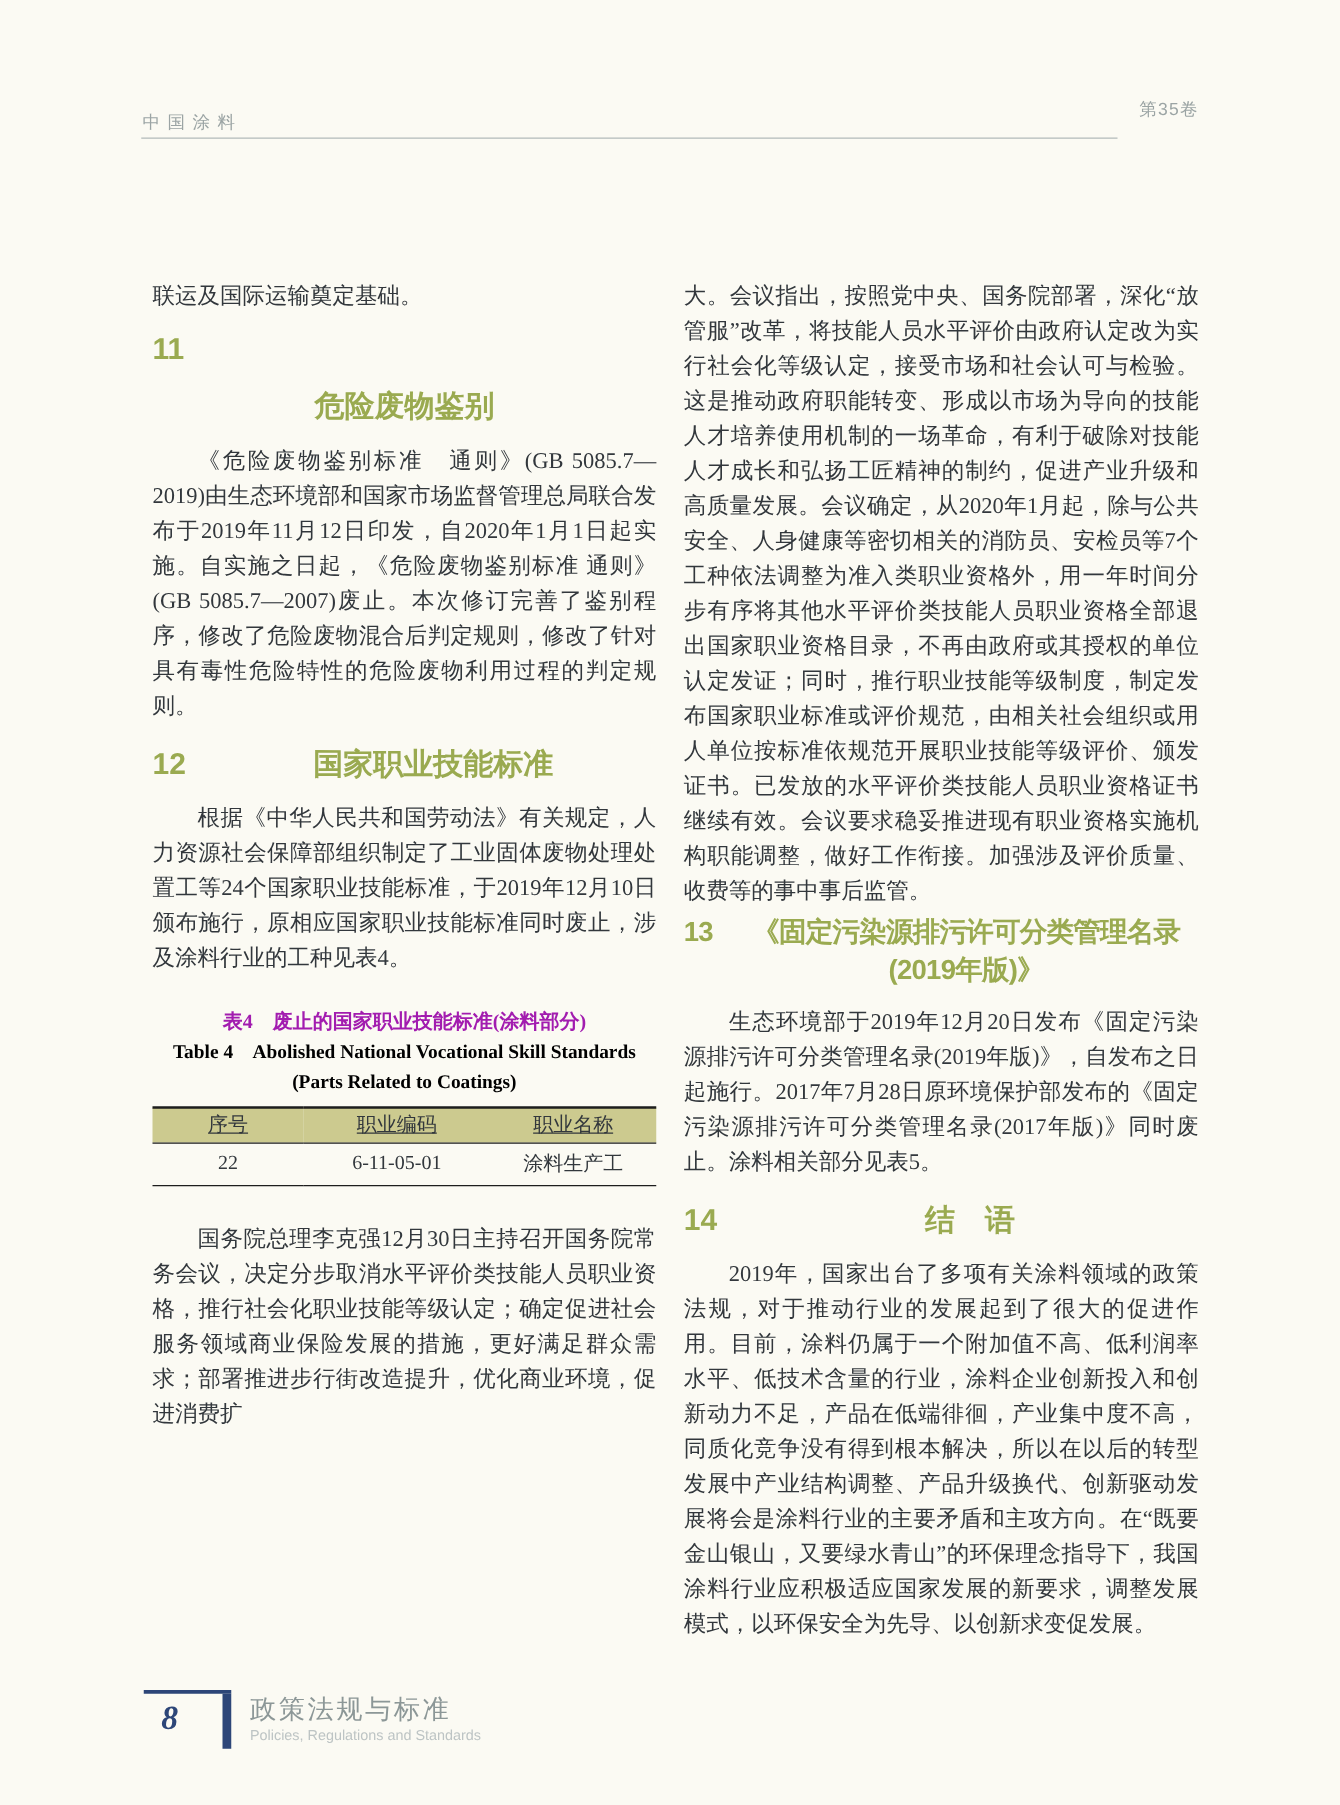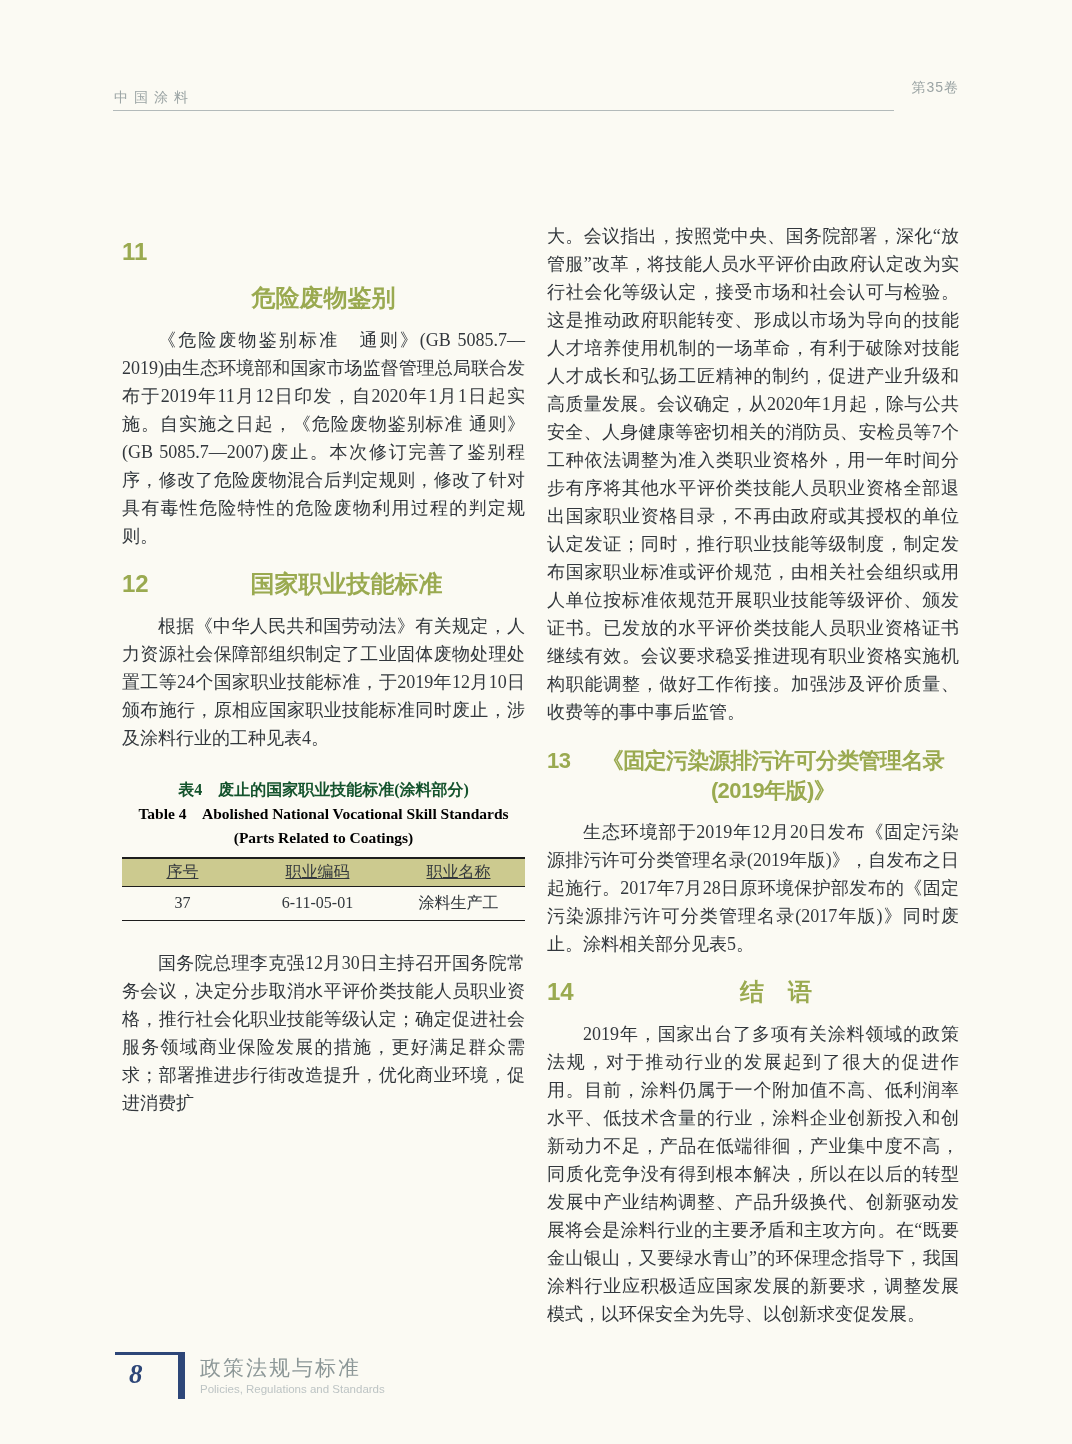--- a/index.html
+++ b/index.html
@@ -52,31 +52,31 @@
     font-family:"Liberation Sans","DejaVu Sans",sans-serif;
     font-weight:bold;
     color:#9aaa50;
     font-size:24px; line-height:32px;
   }
   .sec-head .sec-num { flex:0 0 46px; }
   .sec-head .sec-text { flex:1;text-align:center; }
   .sec-head.h11 { margin-top:14px; margin-bottom:12px;flex-direction:column; }
   .sec-head.h12 { margin-top:18px; margin-bottom:12px; }
   .sec-head.h13 {
-    margin-top:20px; margin-bottom:12px;
+    margin-top:5px; margin-bottom:12px;
     font-size:22px; line-height:30px; letter-spacing:-0.6px;
   }
   .sec-head.h13 .sec-num { flex:0 0 40px; }
   .sec-head.h14 { margin-top:18px; margin-bottom:12px; }
 
   
   .table-block { margin-top:26px; }
   .tbl-cap-zh {
     text-align:center; font-weight:bold; font-size:16px; line-height:24px;
-    color:#14532d;
+    color:#a21caf;
   }
   .tbl-cap-en {
     text-align:center; font-weight:bold; font-size:15.5px; line-height:24px;
     color:#000000;
   }
   table.std {
     width:100%; border-collapse:collapse; margin-top:7px;
     border-top:2.5px solid #1d1d1d;
     border-bottom:1.5px solid #1d1d1d;
   }
@@ -128,20 +128,21 @@
 <div class="page">
 
   <div class="page-header">
     <div class="rule"></div>
     <span class="hdr-left">中国涂料</span>
     <span class="hdr-right">第35卷</span>
   </div>
 
   <div class="col col-left">
 
+    <p class="body-par noindent">联运及国际运输奠定基础。</p>
 
     <div class="sec-head h11">
       <span class="sec-num">11</span>
       <span class="sec-text">危险废物鉴别</span>
     </div>
     <p class="body-par">《危险废物鉴别标准　通则》(GB 5085.7—2019)由生态环境部和国家市场监督管理总局联合发布于2019年11月12日印发，自2020年1月1日起实施。自实施之日起，《危险废物鉴别标准 通则》(GB 5085.7—2007)废止。本次修订完善了鉴别程序，修改了危险废物混合后判定规则，修改了针对具有毒性危险特性的危险废物利用过程的判定规则。</p>
 
     <div class="sec-head h12">
       <span class="sec-num">12</span>
       <span class="sec-text">国家职业技能标准</span>
@@ -160,21 +161,21 @@
           </colgroup>
         <thead>
           <tr>
             <th>序号</th>
             <th>职业编码</th>
             <th>职业名称</th>
           </tr>
         </thead>
         <tbody>
           <tr>
-            <td>37</td>
+            <td>22</td>
             <td>6-11-05-01</td>
             <td>涂料生产工</td>
           </tr>
         </tbody>
       </table>
     </div>
 
     <p class="body-par after-table">国务院总理李克强12月30日主持召开国务院常务会议，决定分步取消水平评价类技能人员职业资格，推行社会化职业技能等级认定；确定促进社会服务领域商业保险发展的措施，更好满足群众需求；部署推进步行街改造提升，优化商业环境，促进消费扩</p>
   </div>
 

